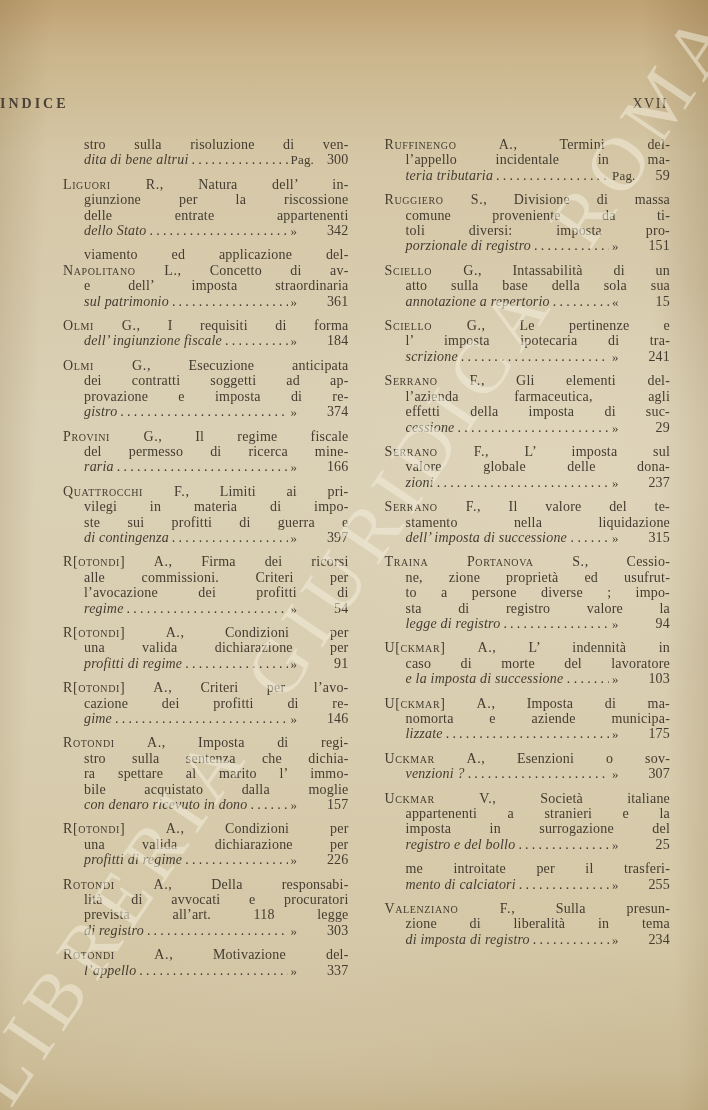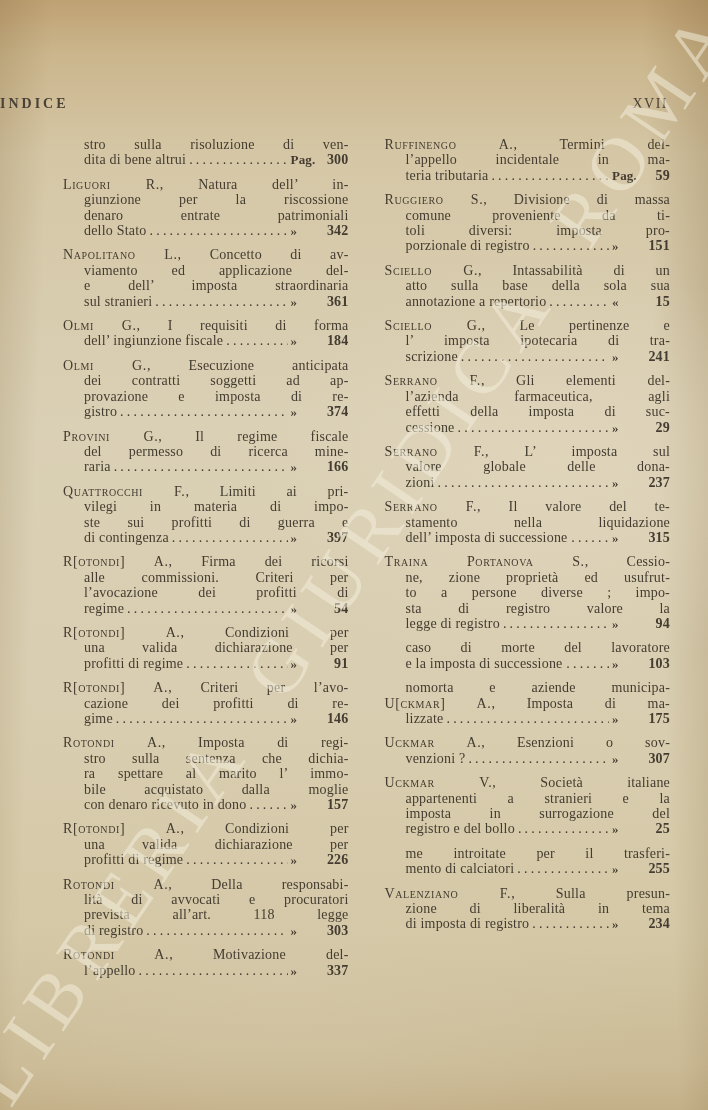--- a/index.html
+++ b/index.html
@@ -31,24 +31,24 @@
   .columns{
     position:absolute;top:137px;left:63px;right:38px;bottom:0;
     display:flex;column-gap:34px;gap:36px;
   }
   .col{flex:1 1 0;min-width:0;}
   .entry{margin-bottom:9px;font-size:14px;line-height:15.4px;letter-spacing:.2px;}
   .line{text-align:justify;text-align-last:justify;}
   .indent{padding-left:21px;}
   .author{font-variant:small-caps;letter-spacing:.6px;}
   .lastline{display:flex;align-items:baseline;}
-  .lasttext{white-space:pre;flex:0 0 auto;}
+  .lasttext{white-space:pre;flex:0 0 auto;font-style:italic;}
   .dots{flex:1 1 auto;overflow:hidden;white-space:nowrap;margin:0 3px;}
   .dots::after{content:"..........................................";letter-spacing:3.2px;}
-  .ref{flex:0 0 auto;width:58px;display:flex;justify-content:space-between;align-items:flex-end;font-weight:bold;}
+  .ref{flex:0 0 auto;width:58px;display:flex;justify-content:space-between;align-items:flex-end;}
   .ref .sym{font-size:13px;}
   .watermark{
     position:absolute;left:50%;top:50%;width:1400px;
     transform:translate(-50%,-50%) rotate(-56deg);
     text-align:center;white-space:nowrap;
     font-family:"Liberation Serif",serif;
     font-size:76px;letter-spacing:10px;word-spacing:34px;
     color:rgba(243,236,219,.55);
     pointer-events:none;
   }
@@ -68,36 +68,36 @@
             <span class="dots"></span>
             <span class="ref">
               <span class="sym">Pag.</span>
               <span class="num">300</span>
             </span>
           </div>
         </div>
         <div class="entry">
           <div class="line"><span class="author">Liguori R.</span><span class="rest">, Natura dell’ in-</span></div>
           <div class="line indent">giunzione per la riscossione</div>
-          <div class="line indent">denaro entrate patrimoniali</div>
+          <div class="line indent">delle entrate appartenenti</div>
           <div class="lastline indent">
             <span class="lasttext">dello Stato</span>
             <span class="dots"></span>
             <span class="ref">
               <span class="sym">»</span>
               <span class="num">342</span>
             </span>
           </div>
         </div>
         <div class="entry">
+          <div class="line indent">viamento ed applicazione del-</div>
           <div class="line"><span class="author">Napolitano L.</span><span class="rest">, Concetto di av-</span></div>
-          <div class="line indent">viamento ed applicazione del-</div>
           <div class="line indent">e dell’ imposta straordinaria</div>
           <div class="lastline indent">
-            <span class="lasttext">sul stranieri</span>
+            <span class="lasttext">sul patrimonio</span>
             <span class="dots"></span>
             <span class="ref">
               <span class="sym">»</span>
               <span class="num">361</span>
             </span>
           </div>
         </div>
         <div class="entry">
           <div class="line"><span class="author">Olmi G.</span><span class="rest">, I requisiti di forma</span></div>
           <div class="lastline indent">
@@ -330,33 +330,34 @@
           <div class="lastline indent">
             <span class="lasttext">legge di registro</span>
             <span class="dots"></span>
             <span class="ref">
               <span class="sym">»</span>
               <span class="num">94</span>
             </span>
           </div>
         </div>
         <div class="entry">
+          <div class="line"><span class="author">U[ckmar] A.</span><span class="rest">, L’ indennità in</span></div>
           <div class="line indent">caso di morte del lavoratore</div>
           <div class="lastline indent">
             <span class="lasttext">e la imposta di successione .</span>
             <span class="dots"></span>
             <span class="ref">
               <span class="sym">»</span>
               <span class="num">103</span>
             </span>
           </div>
         </div>
         <div class="entry">
+          <div class="line"><span class="author">U[ckmar] A.</span><span class="rest">, Imposta di ma-</span></div>
           <div class="line indent">nomorta e aziende municipa-</div>
-          <div class="line"><span class="author">U[ckmar] A.</span><span class="rest">, Imposta di ma-</span></div>
           <div class="lastline indent">
             <span class="lasttext">lizzate</span>
             <span class="dots"></span>
             <span class="ref">
               <span class="sym">»</span>
               <span class="num">175</span>
             </span>
           </div>
         </div>
         <div class="entry">

